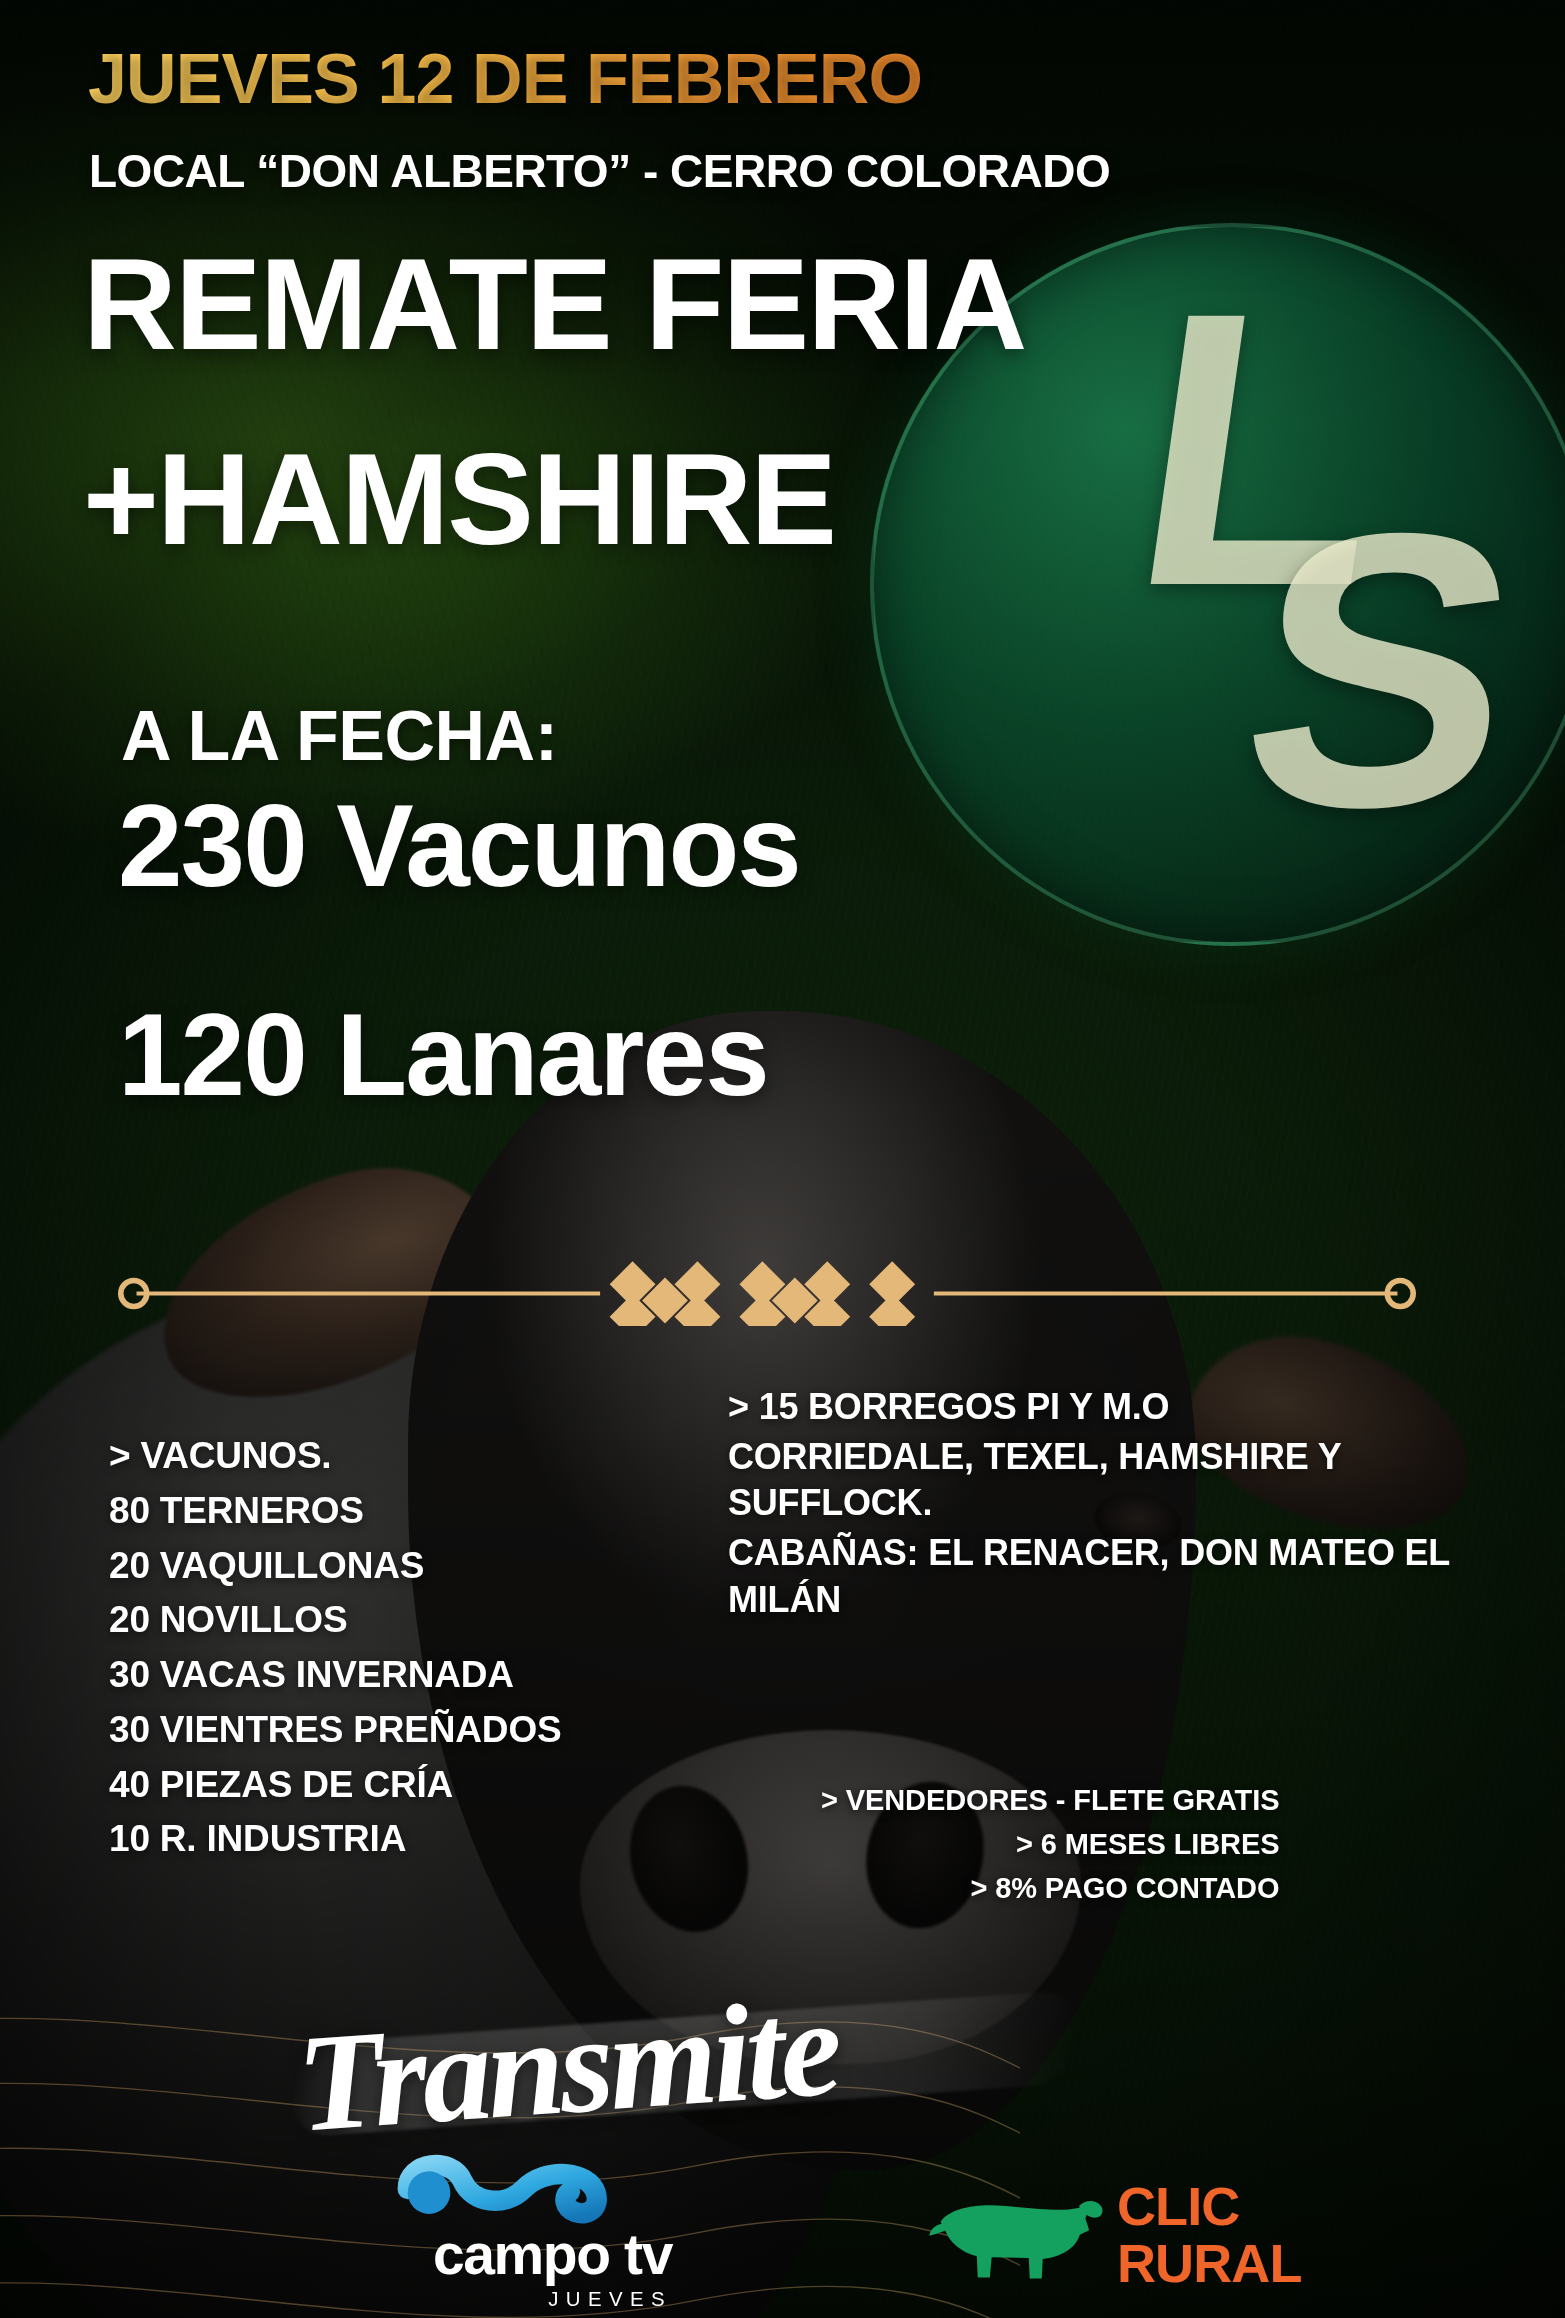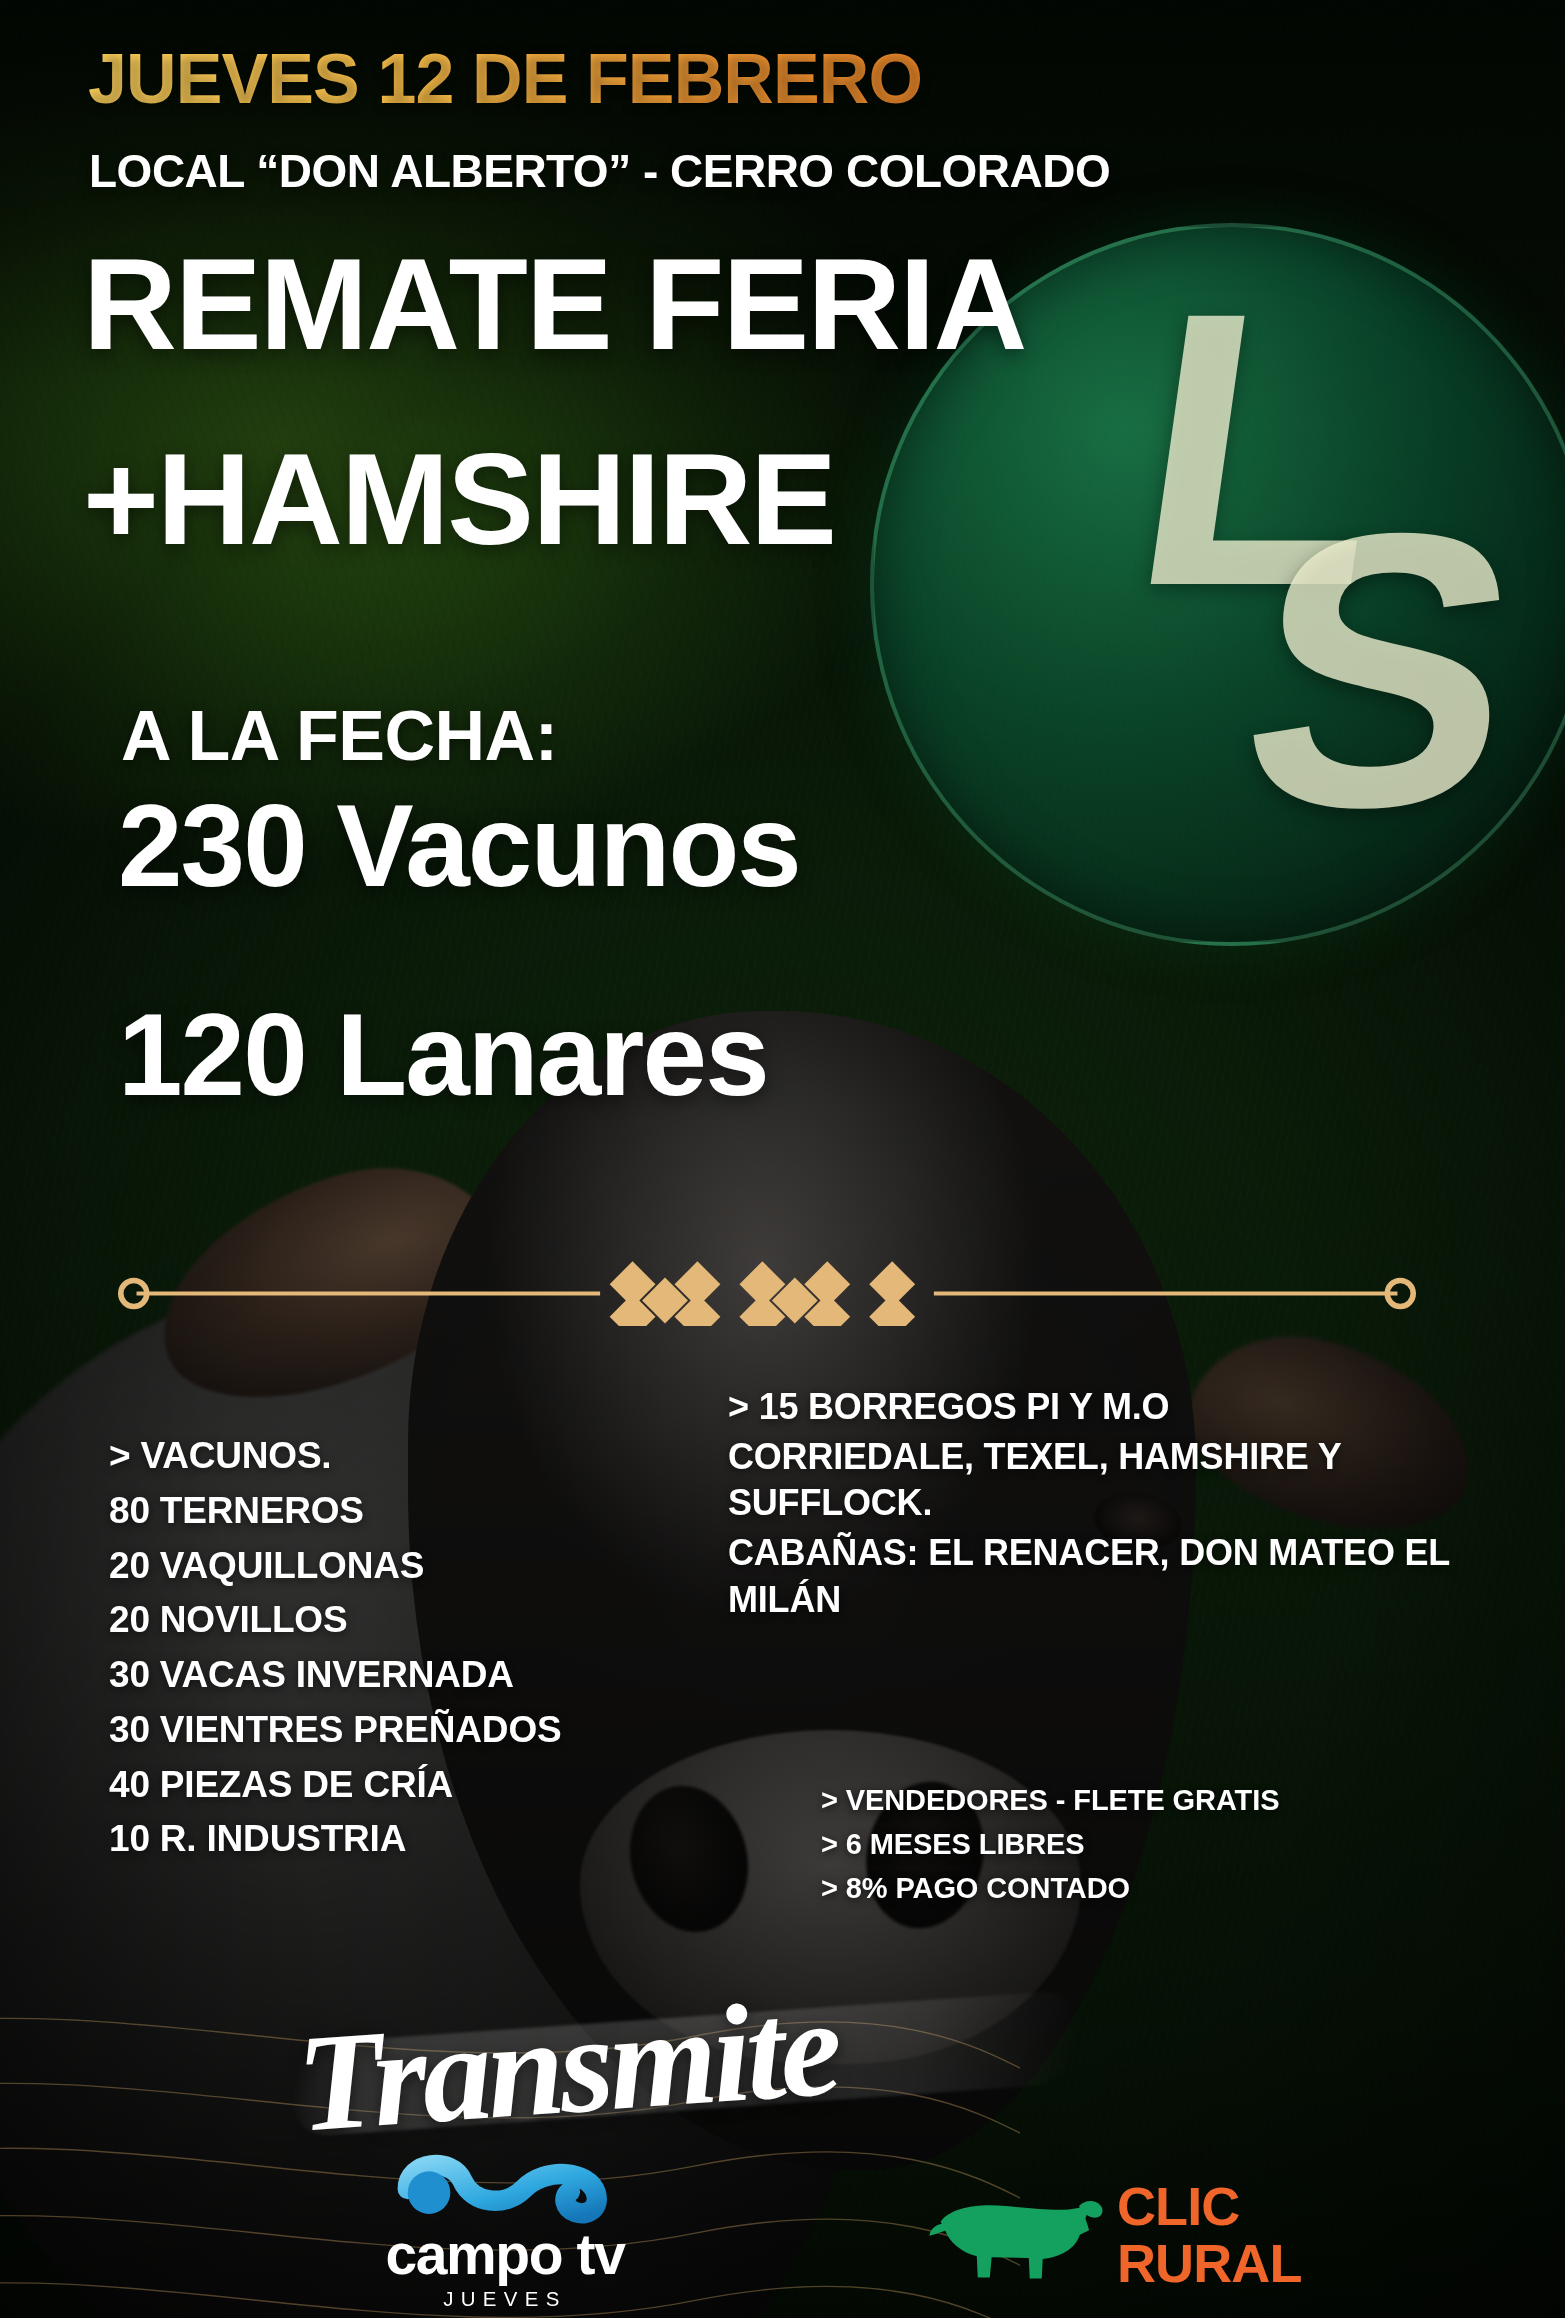--- a/index.html
+++ b/index.html
@@ -173,20 +173,21 @@
     font-size: 36px; font-weight: 700; color: #fff; line-height: 1.30;
     letter-spacing: -0.2px;
     text-shadow: 0 2.3px 8.3px rgba(0,0,0,.6);
   }
   .list-right .blk { margin-bottom: 2.8px; }
   .conditions {
     position: absolute; left: 821px; top: 1778px;
     font-size: 29px; font-weight: 700; color: #fff; line-height: 1.52;
     letter-spacing: -0.1px;
     text-shadow: 0 2.3px 8.3px rgba(0,0,0,.7);
+    text-align: right;
   }
   
   .transmite {
     position: absolute; left: 278px; top: 1985px; width: 1020px; height: 334px;
   }
   .transmite-word {
     position: absolute; left: 18.5px; top: 0;
     font-family: "Liberation Serif", serif;
     font-style: italic; font-weight: 700;
     font-size: 139px; color: #fff;
@@ -196,21 +197,21 @@
   }
   .brush-stroke {
     position: absolute; left: 14px; top: 32px; width: 788px; height: 93px;
     background: linear-gradient(92deg, rgba(255,255,255,0.0) 0%, rgba(255,255,255,0.75) 8%, rgba(255,255,255,0.9) 45%, rgba(255,255,255,0.55) 80%, rgba(255,255,255,0) 100%);
     transform: rotate(-4deg) skewX(-10deg);
     filter: blur(1.4px);
     opacity: .18;
     border-radius: 42px;
   }
   .campotv {
-    position: absolute; left: 60px; top: 153px; width: 334px; text-align: center;
+    position: absolute; left: 60px; top: 153px; width: 334px; text-align: right;
   }
   .campotv-swirl { position: relative; height: 88px; }
   .campotv-name {
     font-size: 57px; font-weight: 700; color: #fff; letter-spacing: -1.4px; line-height: 1;
   }
   .campotv-sub {
     font-size: 20.4px; font-weight: 400; color: #fff; letter-spacing: 7.4px; margin-top: 4.6px;
   }
   .clicrural { position: absolute; left: 658px; top: 199px; width: 362px; }
   .cr-cow { position: absolute; left: -14px; top: -4.6px; width: 195px; height: 121px; }

